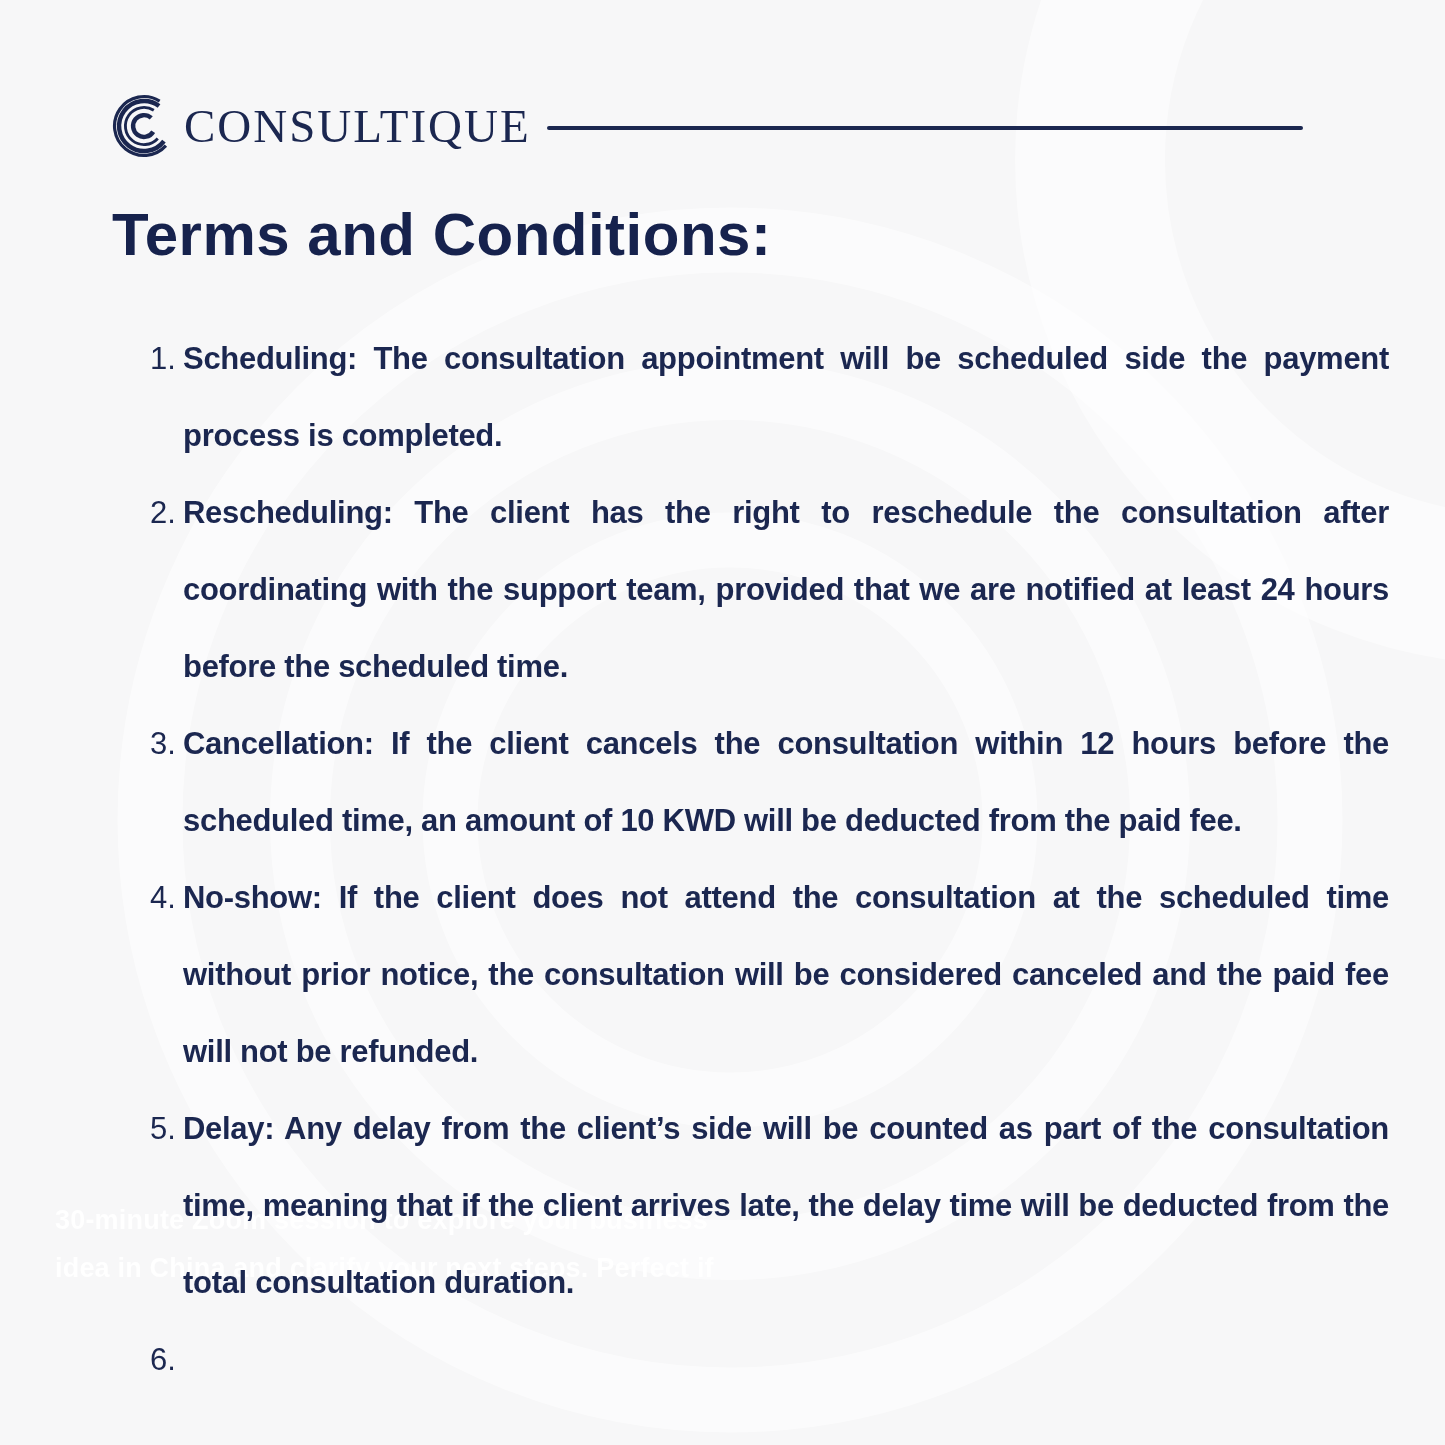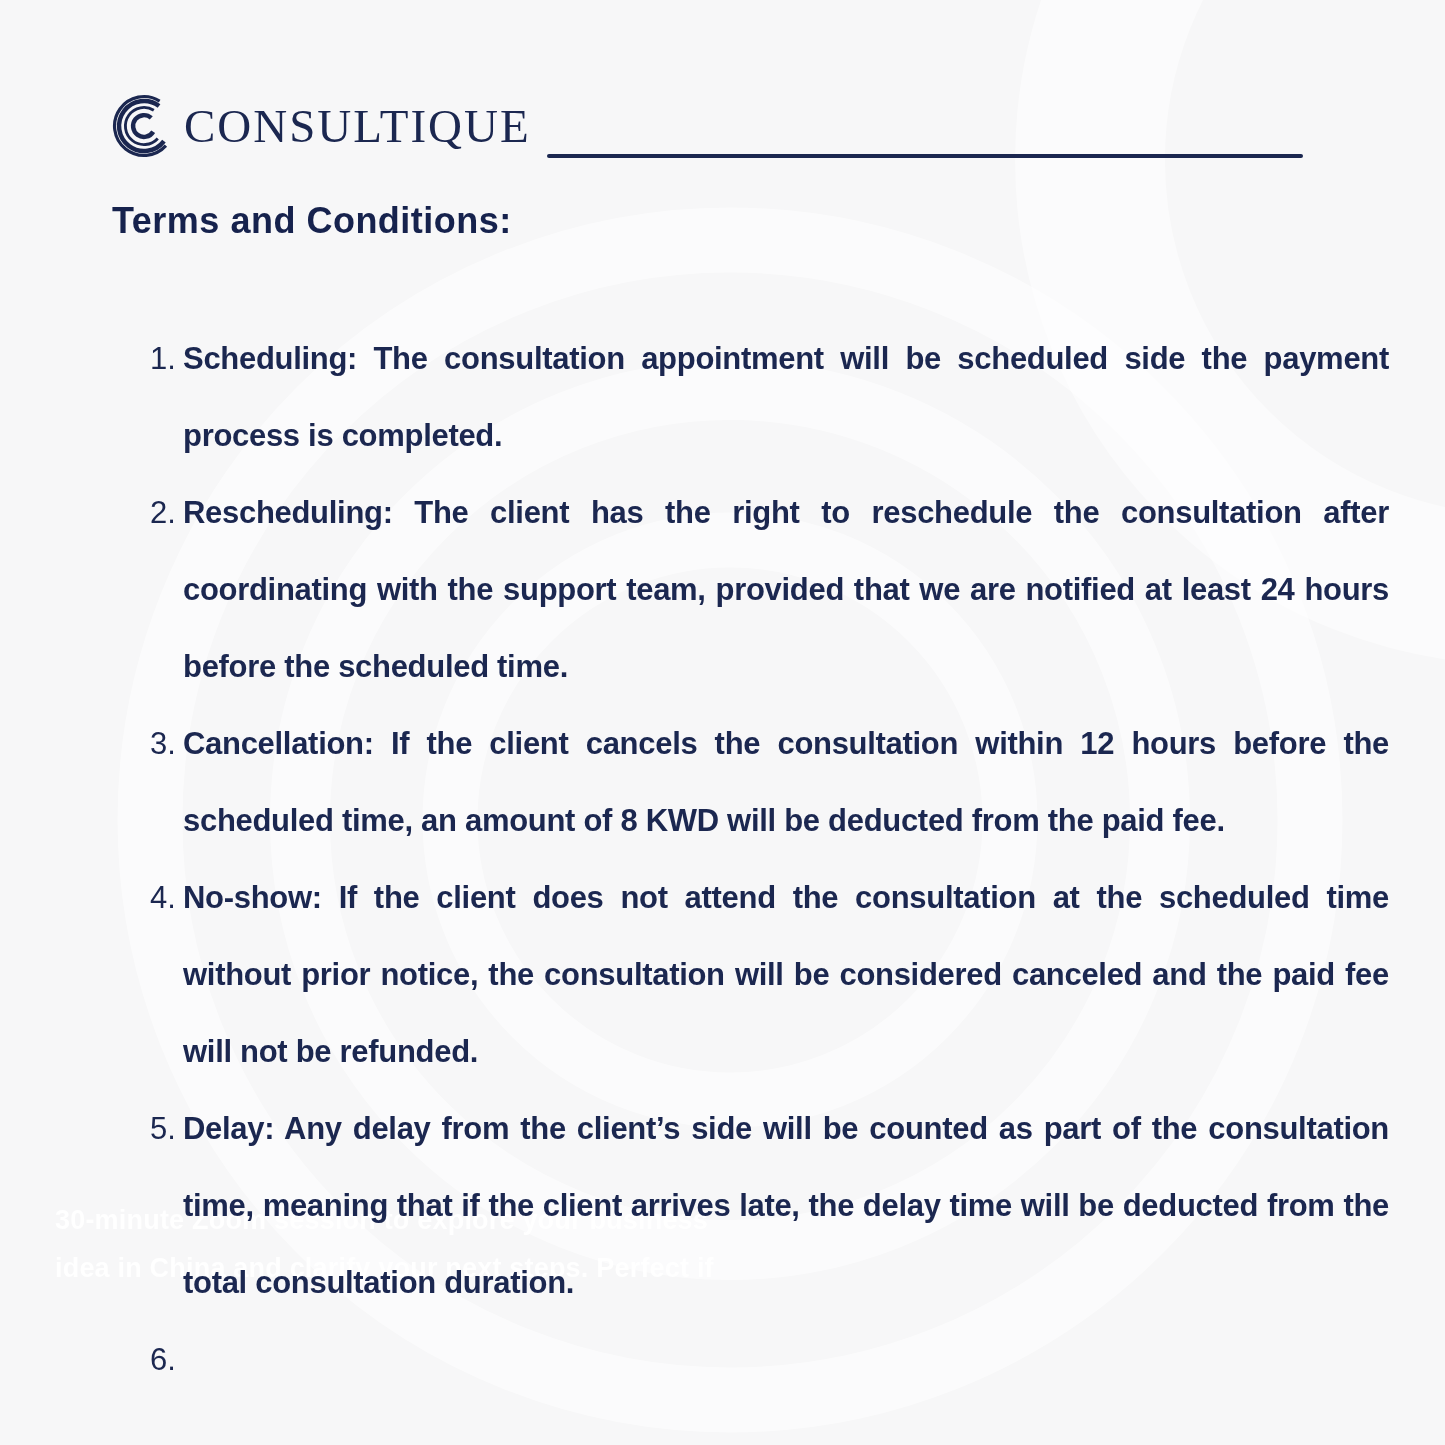--- a/index.html
+++ b/index.html
@@ -18,40 +18,40 @@
   .text-watermark{
     position:absolute;left:55px;top:1196px;z-index:1;
     font-size:27px;line-height:48px;font-weight:600;
     color:rgba(255,255,255,0.92);
     letter-spacing:0.2px;
     pointer-events:none;
   }
   
   .header{
     position:absolute;left:112px;top:94px;right:142px;z-index:2;
-    display:flex;align-items:flex-end;
+    display:flex;align-items:center;
   }
   .logo-mark{width:64px;height:64px;flex:0 0 auto;}
   .brand{
     font-family:"Liberation Serif", serif;
     font-size:47px;line-height:64px;
     letter-spacing:2px;
     color:#1b2750;
     margin-left:8px;
     white-space:nowrap;
   }
   .header-rule{
     flex:1 1 auto;height:4px;background:#1b2750;
     margin-left:16px;margin-top:4px;border-radius:2px;
   }
   
   .page-title{
     position:absolute;left:112px;top:200px;z-index:2;
     margin:0;
-    font-size:36px;font-weight:800;
+    font-size:60px;font-weight:800;
     letter-spacing:0.5px;
     color:#16224d;
   }
   
   .terms-list{
     position:absolute;left:150px;right:56px;top:320px;z-index:2;
     margin:0;padding:0;list-style:none;
   }
   .term-item{
     position:relative;
@@ -109,21 +109,21 @@
   <li class="term-item">
     <span class="term-number">1.</span>
     <span>Scheduling: The consultation appointment will be scheduled side the payment process is completed.</span>
   </li>
   <li class="term-item">
     <span class="term-number">2.</span>
     <span>Rescheduling: The client has the right to reschedule the consultation after coordinating with the support team, provided that we are notified at least 24 hours before the scheduled time.</span>
   </li>
   <li class="term-item">
     <span class="term-number">3.</span>
-    <span>Cancellation: If the client cancels the consultation within 12 hours before the scheduled time, an amount of 8 KWD will be deducted from the paid fee.</span>
+    <span>Cancellation: If the client cancels the consultation within 12 hours before the scheduled time, an amount of 10 KWD will be deducted from the paid fee.</span>
   </li>
   <li class="term-item">
     <span class="term-number">4.</span>
     <span>No-show: If the client does not attend the consultation at the scheduled time without prior notice, the consultation will be considered canceled and the paid fee will not be refunded.</span>
   </li>
   <li class="term-item">
     <span class="term-number">5.</span>
     <span>Delay: Any delay from the client’s side will be counted as part of the consultation time, meaning that if the client arrives late, the delay time will be deducted from the total consultation duration.</span>
   </li>
   <li class="term-item">

